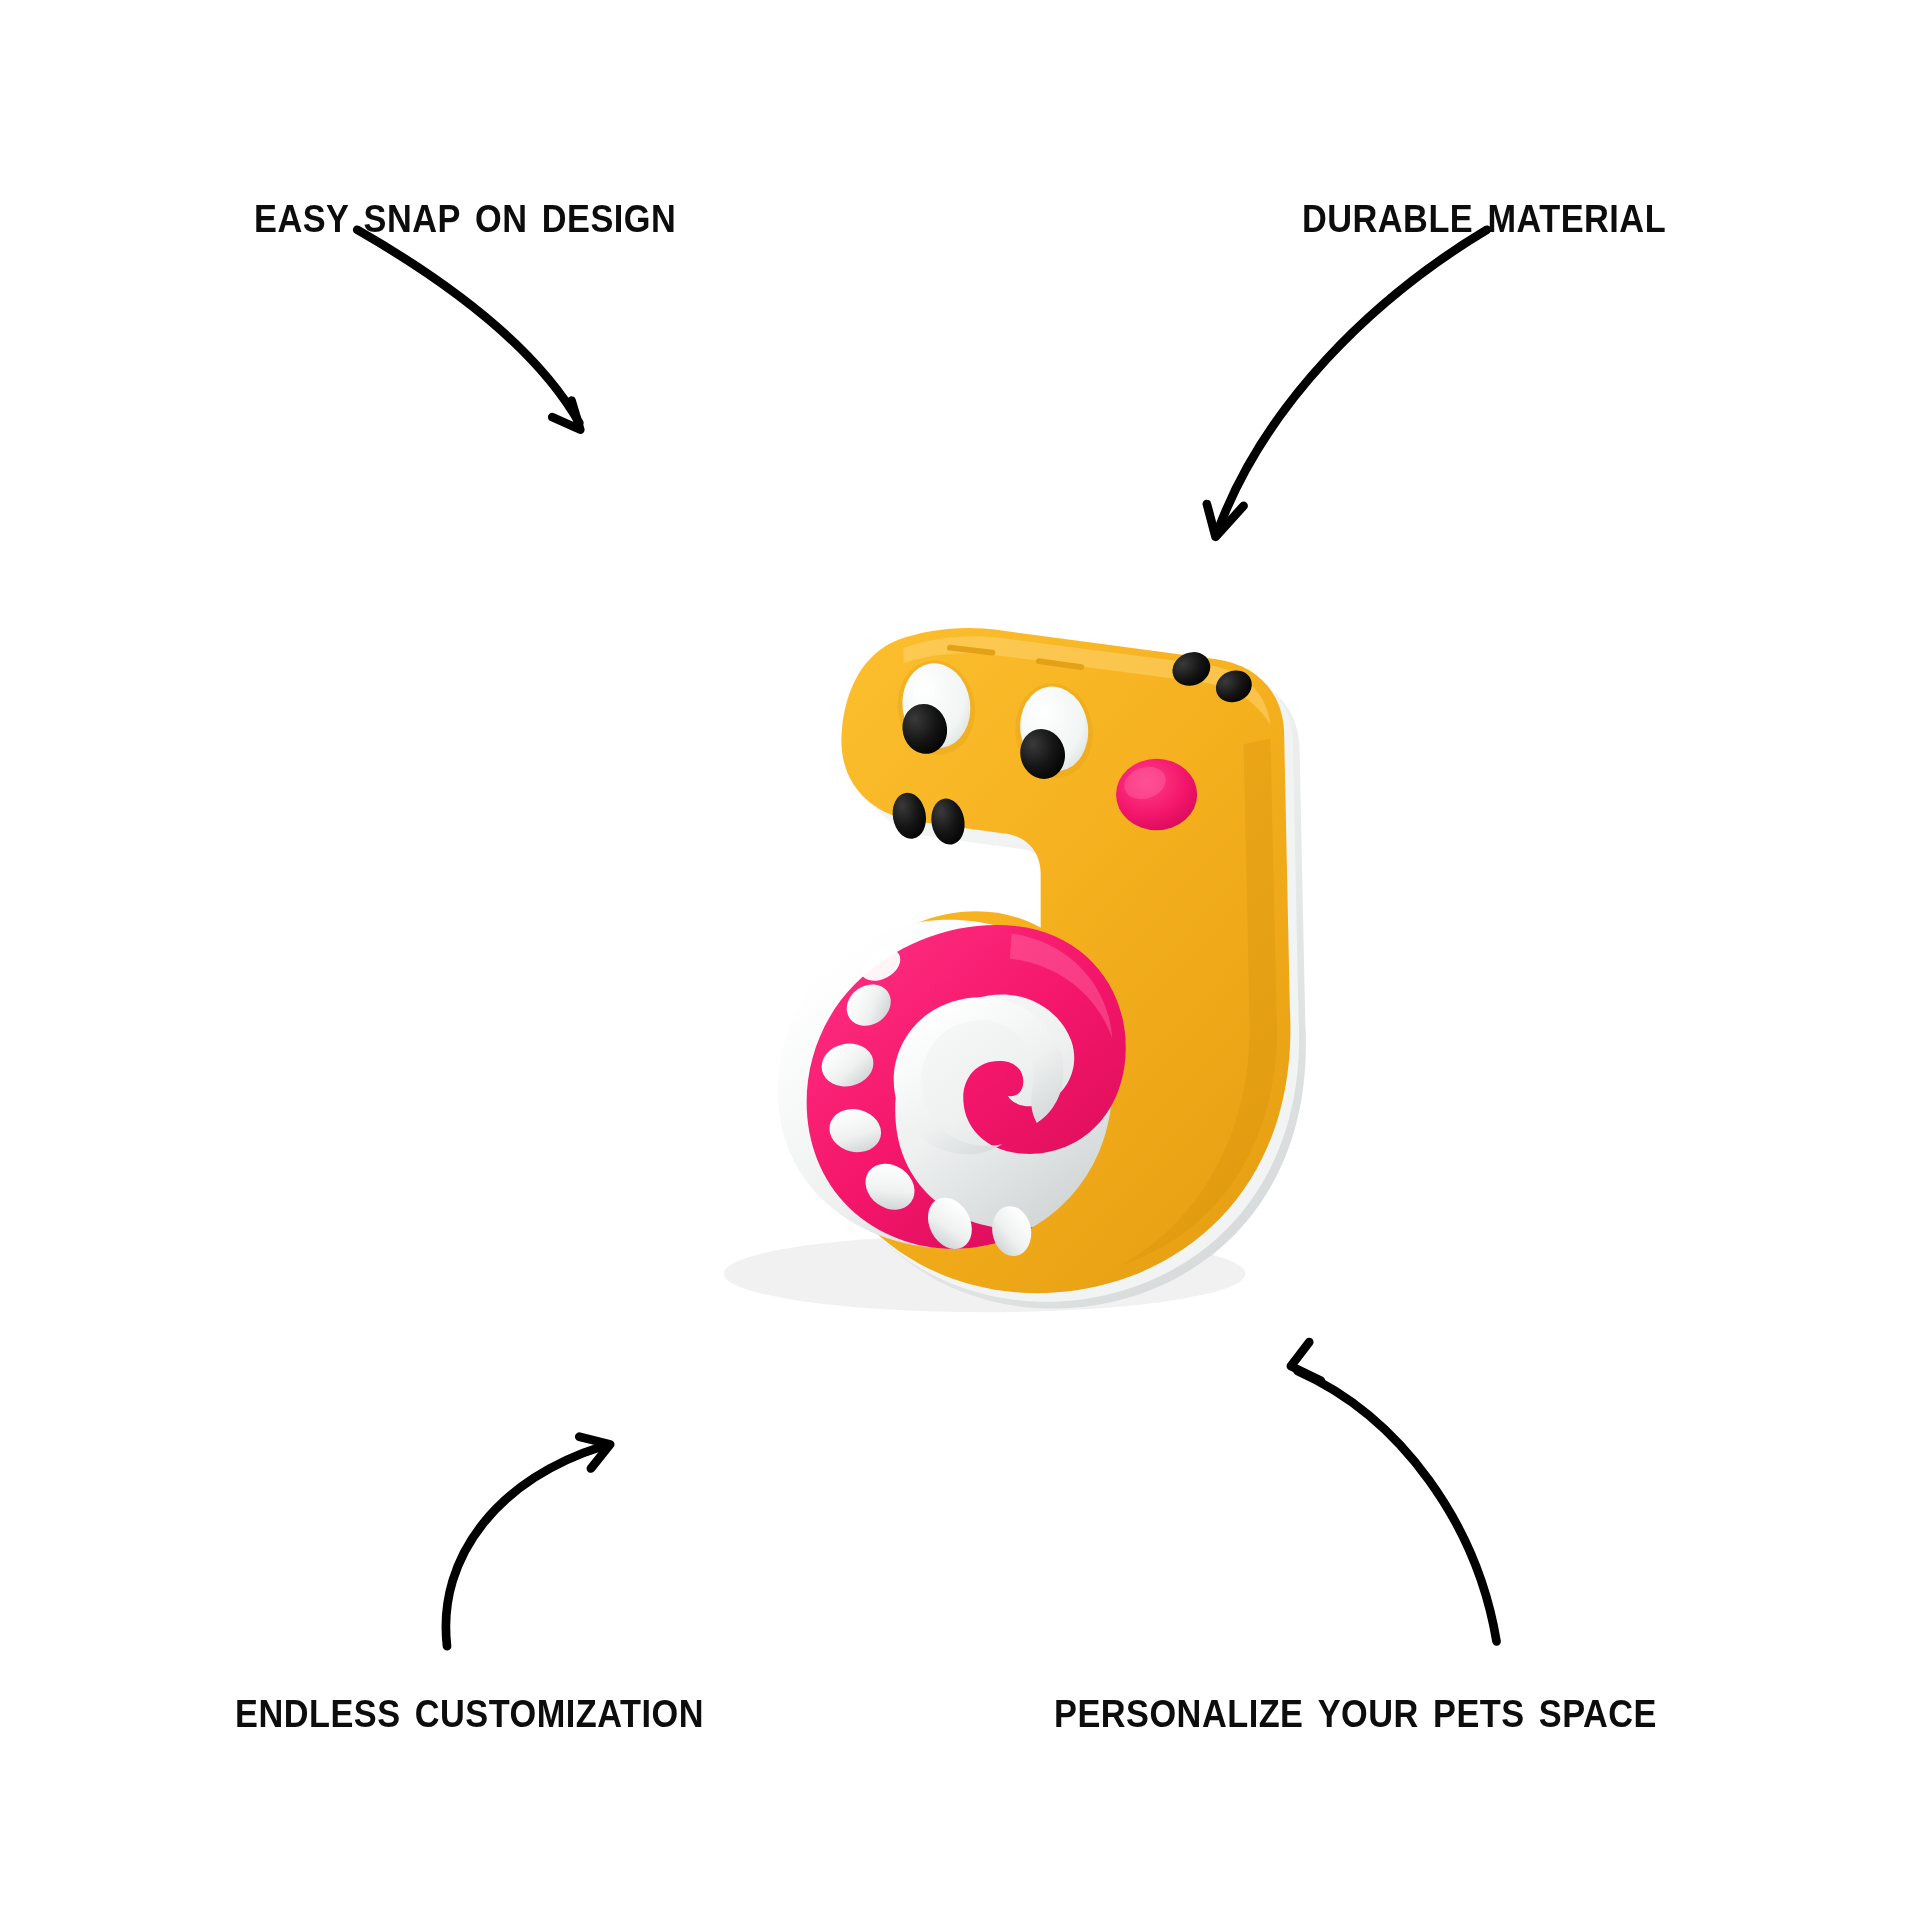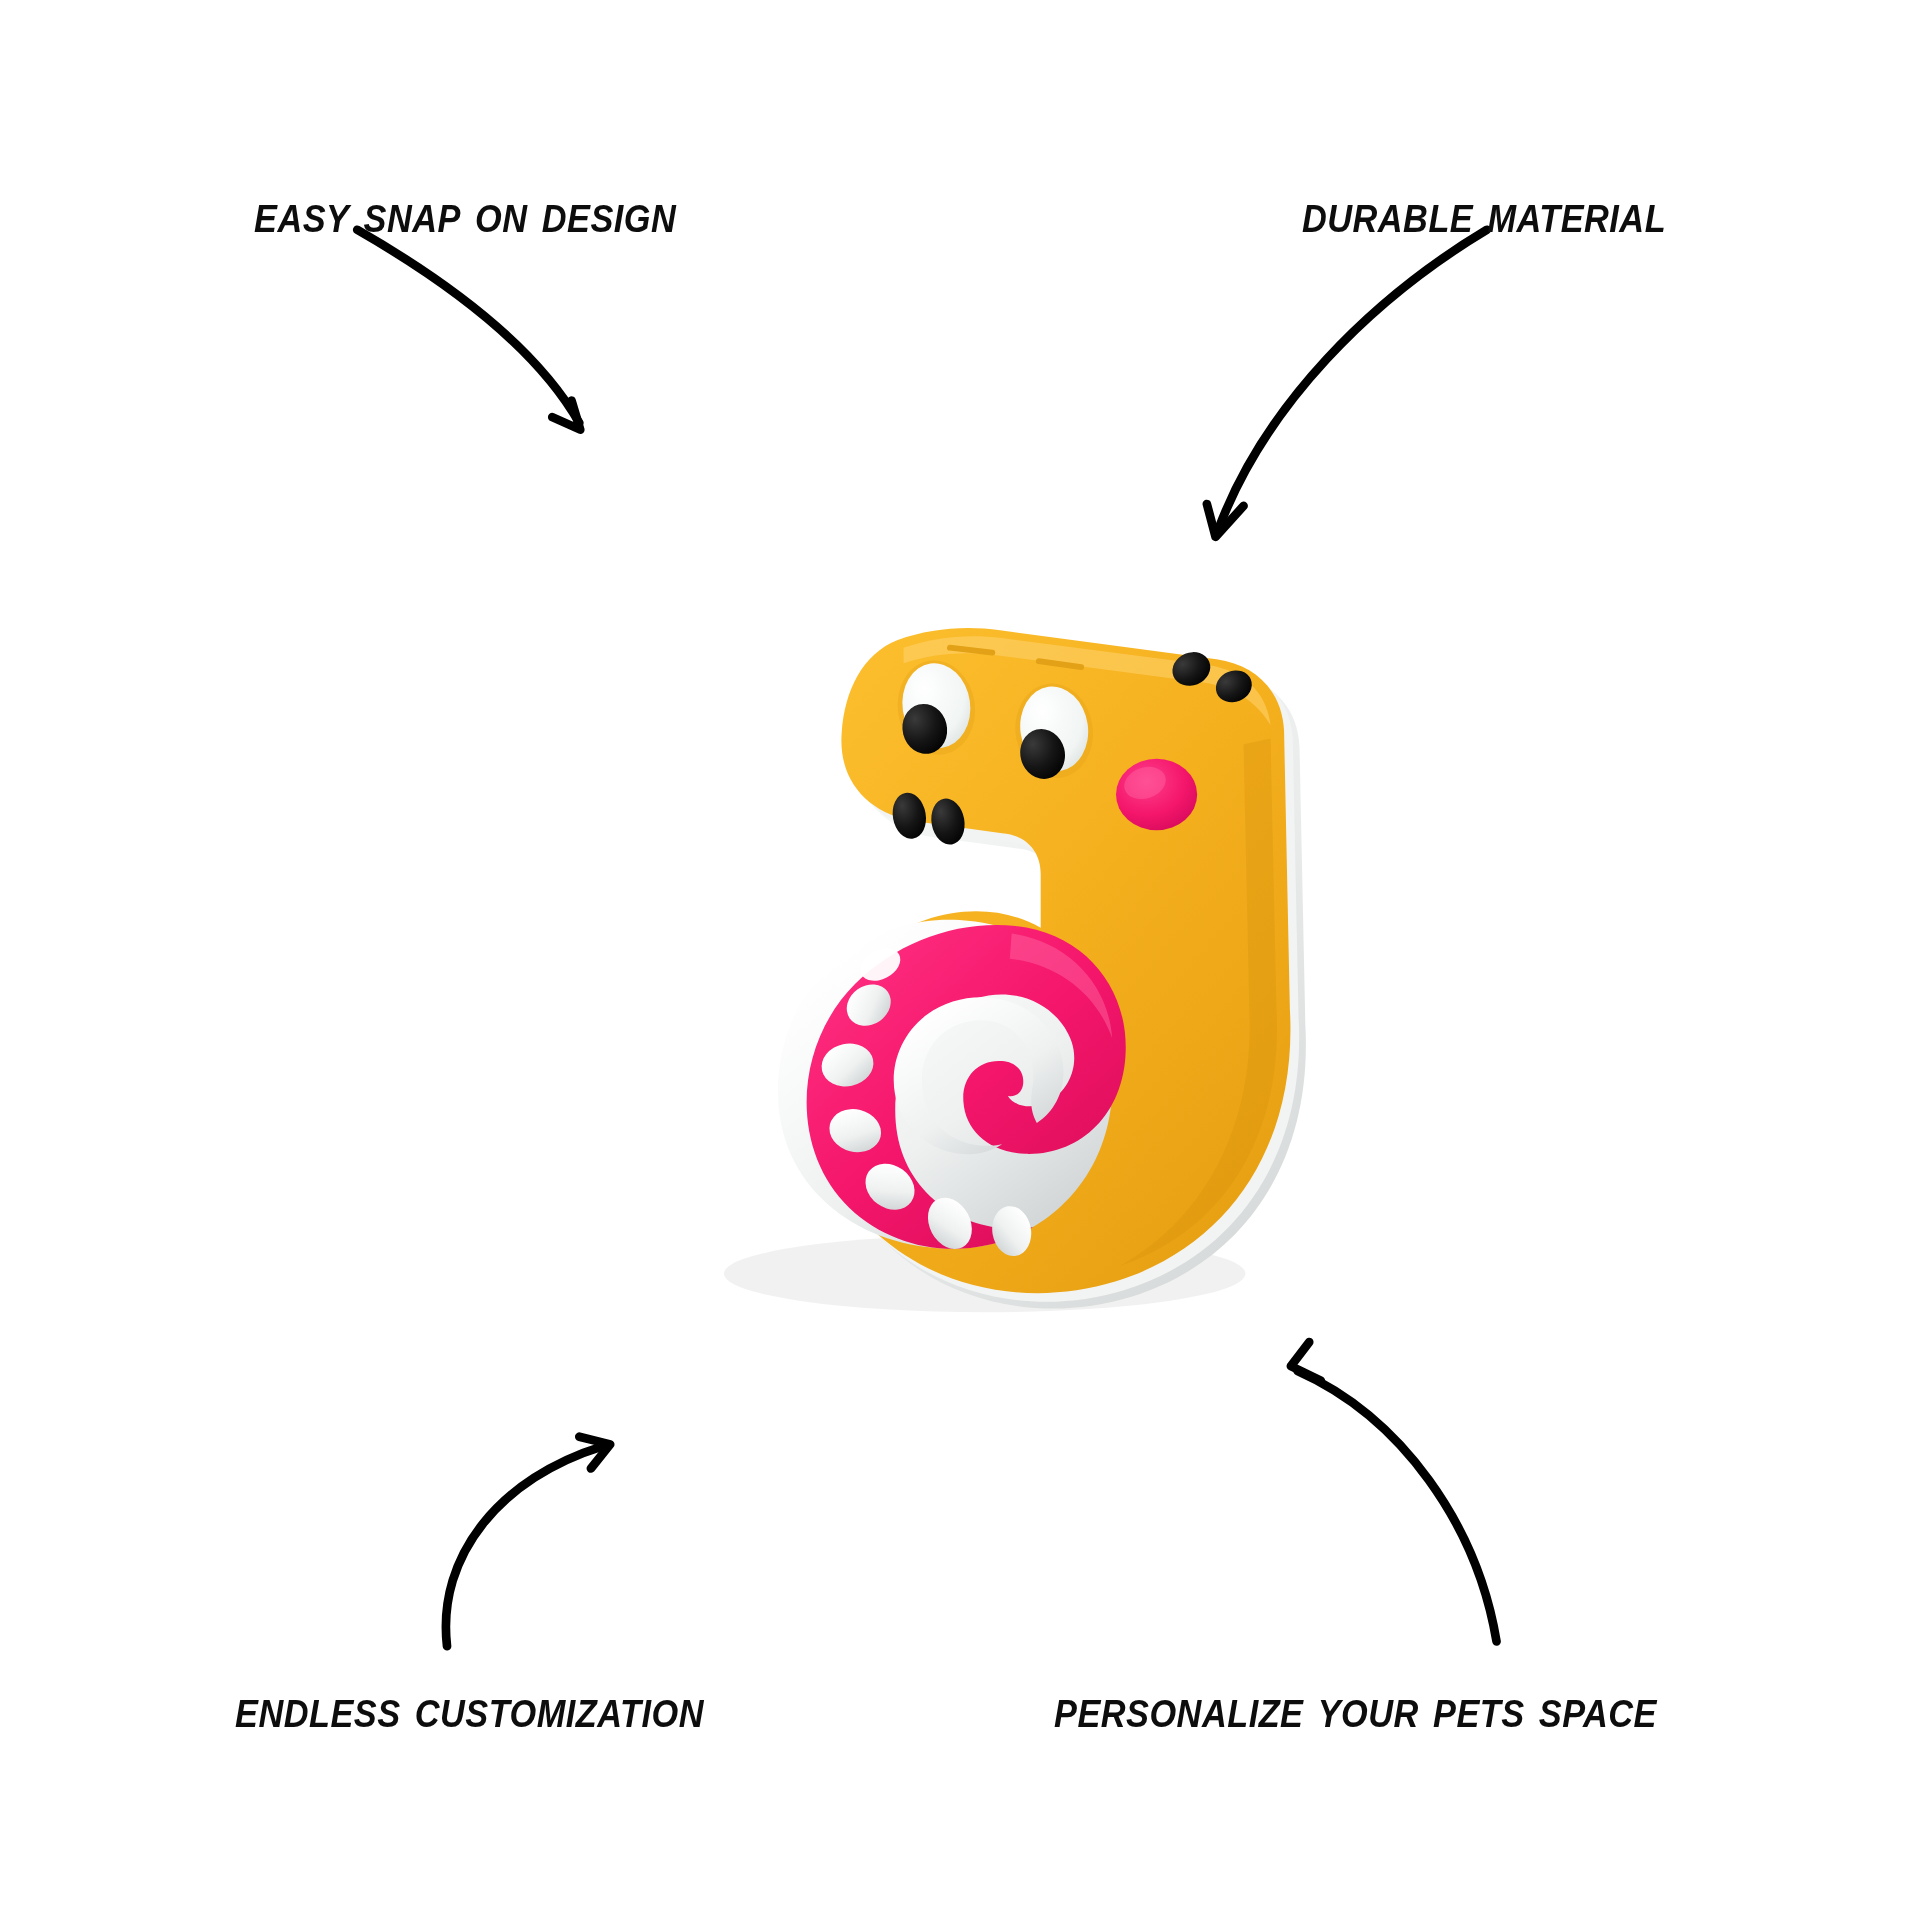--- a/index.html
+++ b/index.html
@@ -3,21 +3,21 @@
 <meta charset="utf-8">
 <style>
   html,body{margin:0;padding:0;}
   body{
     width:1931px;height:1931px;
     background:#ffffff;
     font-family:"Liberation Sans", sans-serif;
     overflow:hidden;
     position:relative;
   }
-  #stage{position:absolute;inset:0;width:1931px;height:1931px;font-style:italic;}
+  #stage{position:absolute;inset:0;width:1931px;height:1931px;}
 
   .label{
     position:absolute;
     color:#0d0d0d;
     font-family:"Liberation Sans", sans-serif;
     font-weight:700;
     font-stretch:condensed;
     font-variant:small-caps;
     text-transform:lowercase;
     letter-spacing:0.010em;

